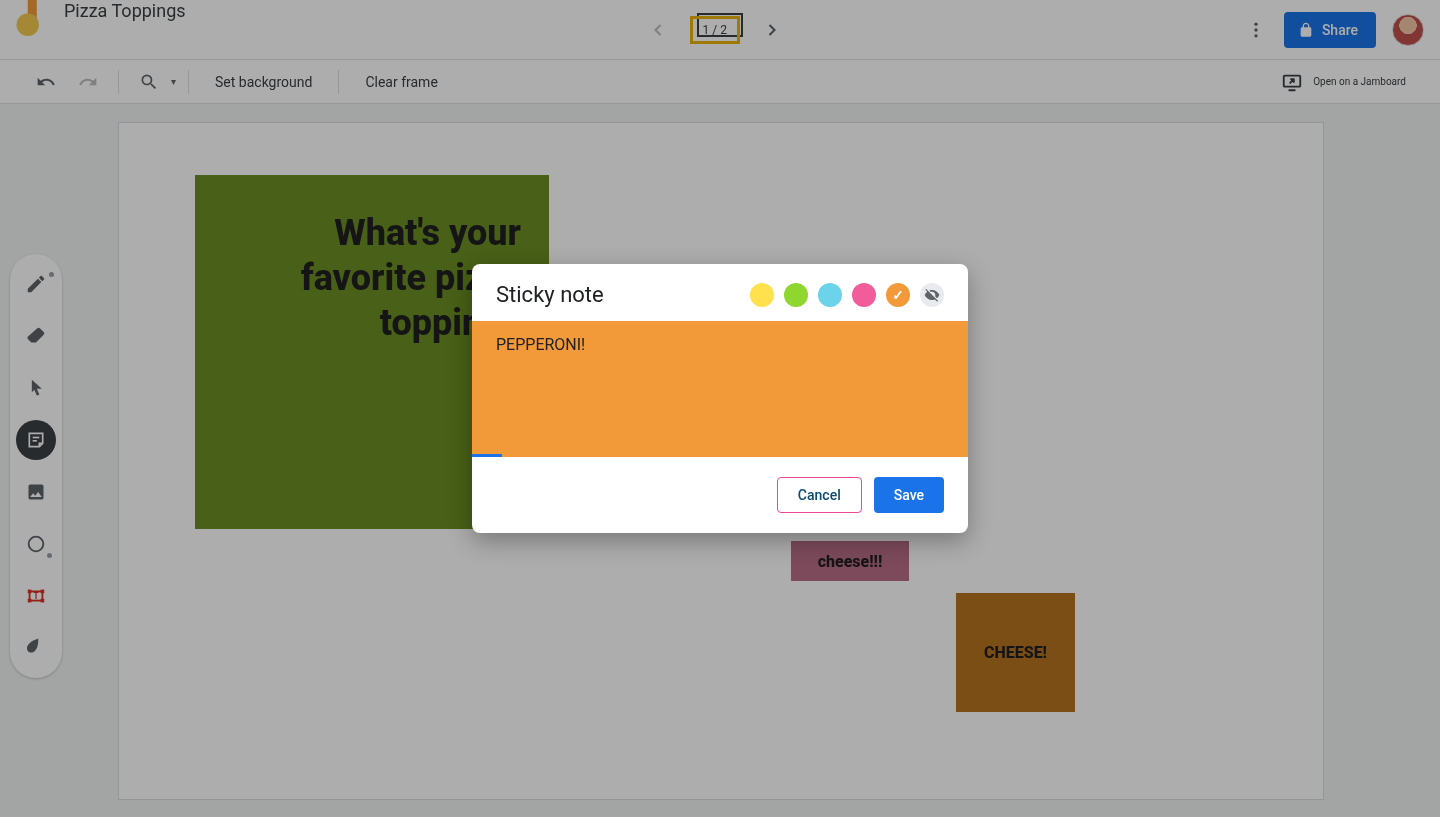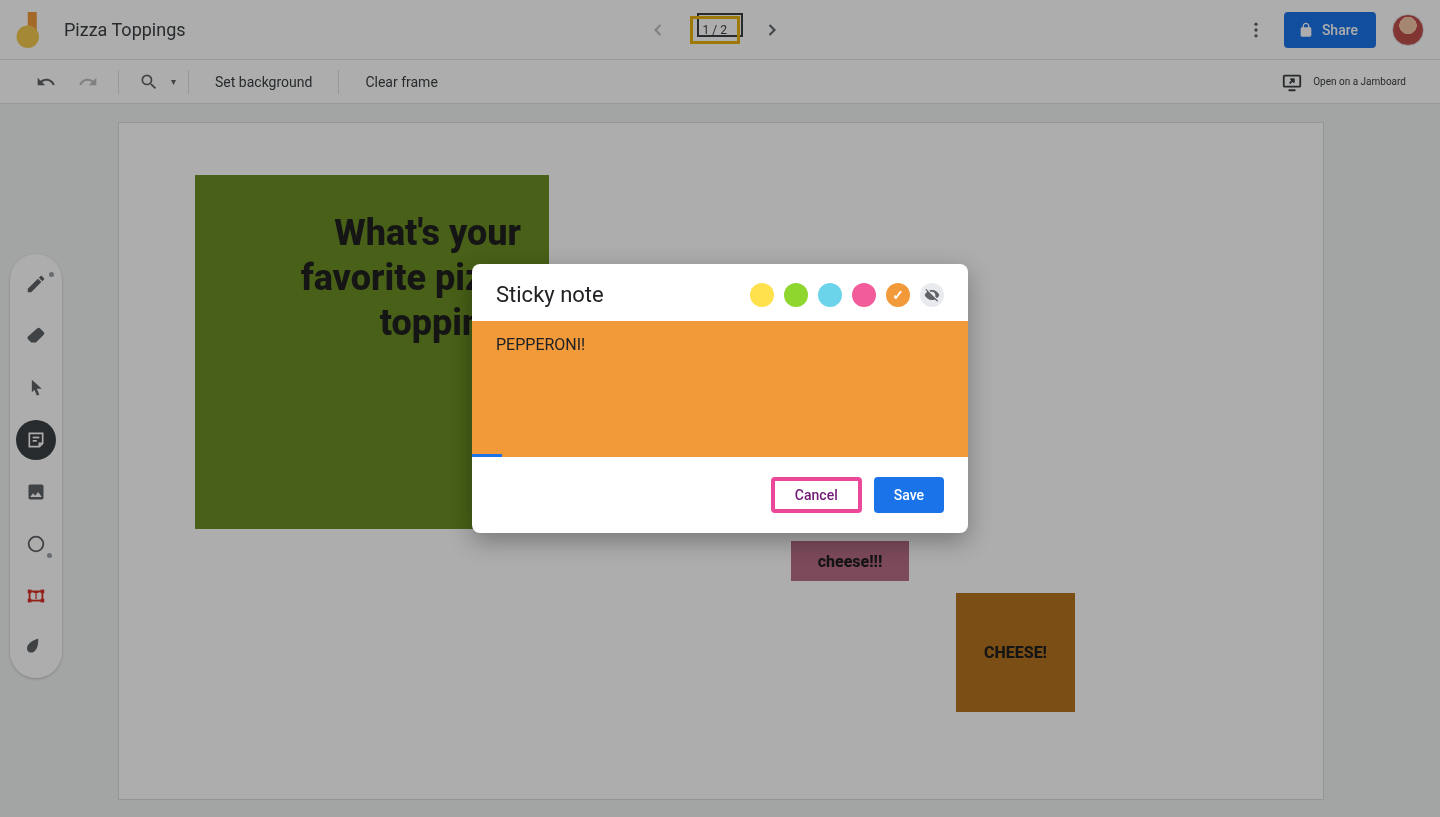--- a/index.html
+++ b/index.html
@@ -19,21 +19,20 @@
       position: absolute;
       inset: 0;
       background: rgba(0,0,0,0.32);
       z-index: 50;
       pointer-events: none;
     }
     
     .header {
       height: 60px;
       display: flex;
-      align-items: center;
       padding: 0 16px;
       border-bottom: 1px solid #e0e0e0;
     }
     .logo {
       width: 28px;
       height: 36px;
       margin-right: 20px;
       position: relative;
     }
     .logo svg { width: 100%; height: 100%; }
@@ -358,22 +357,22 @@
       padding: 0 20px;
       border-radius: 4px;
       font-size: 14px;
       font-weight: 500;
       cursor: pointer;
       display: flex;
       align-items: center;
     }
     .btn-secondary {
       background: #fff;
-      border: 4px solid #ec4899;
-      color: #701a75;
+      border: 1px solid #ec4899;
+      color: #0c4a6e;
     }
     .btn-primary {
       background: #1a73e8;
       border: none;
       color: #fff;
     }
   </style>
 </head>
 <body>
 

